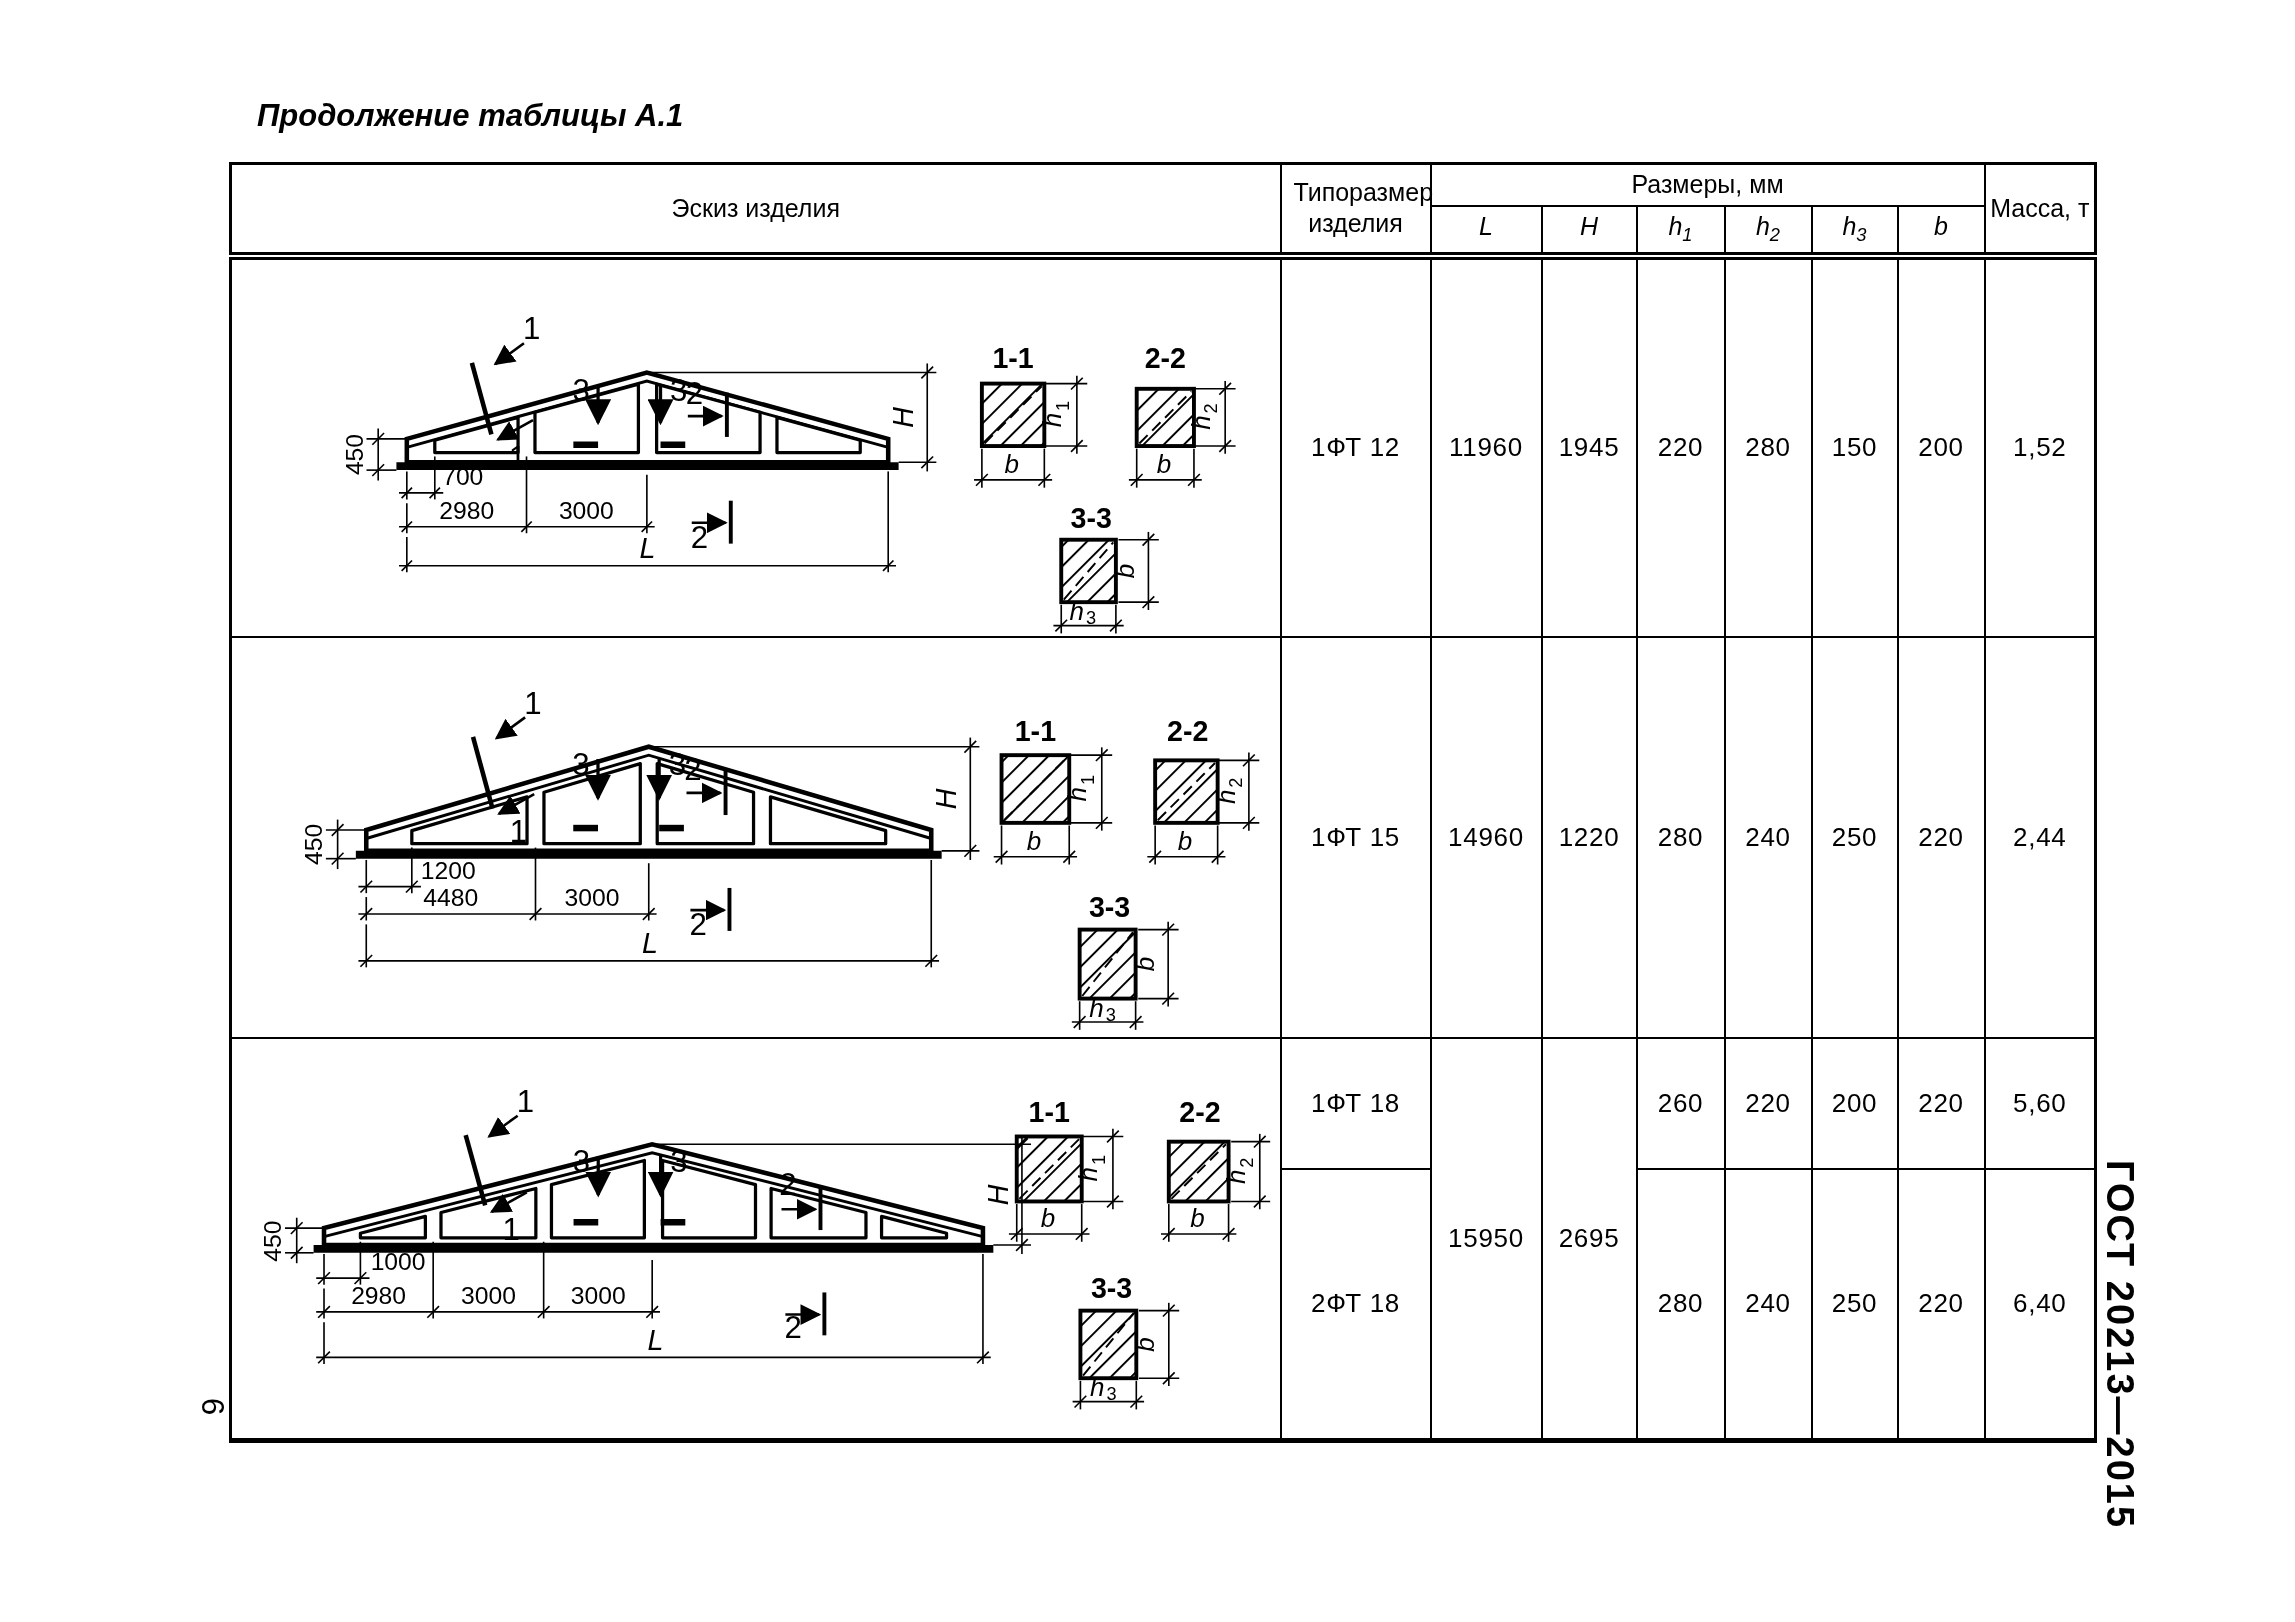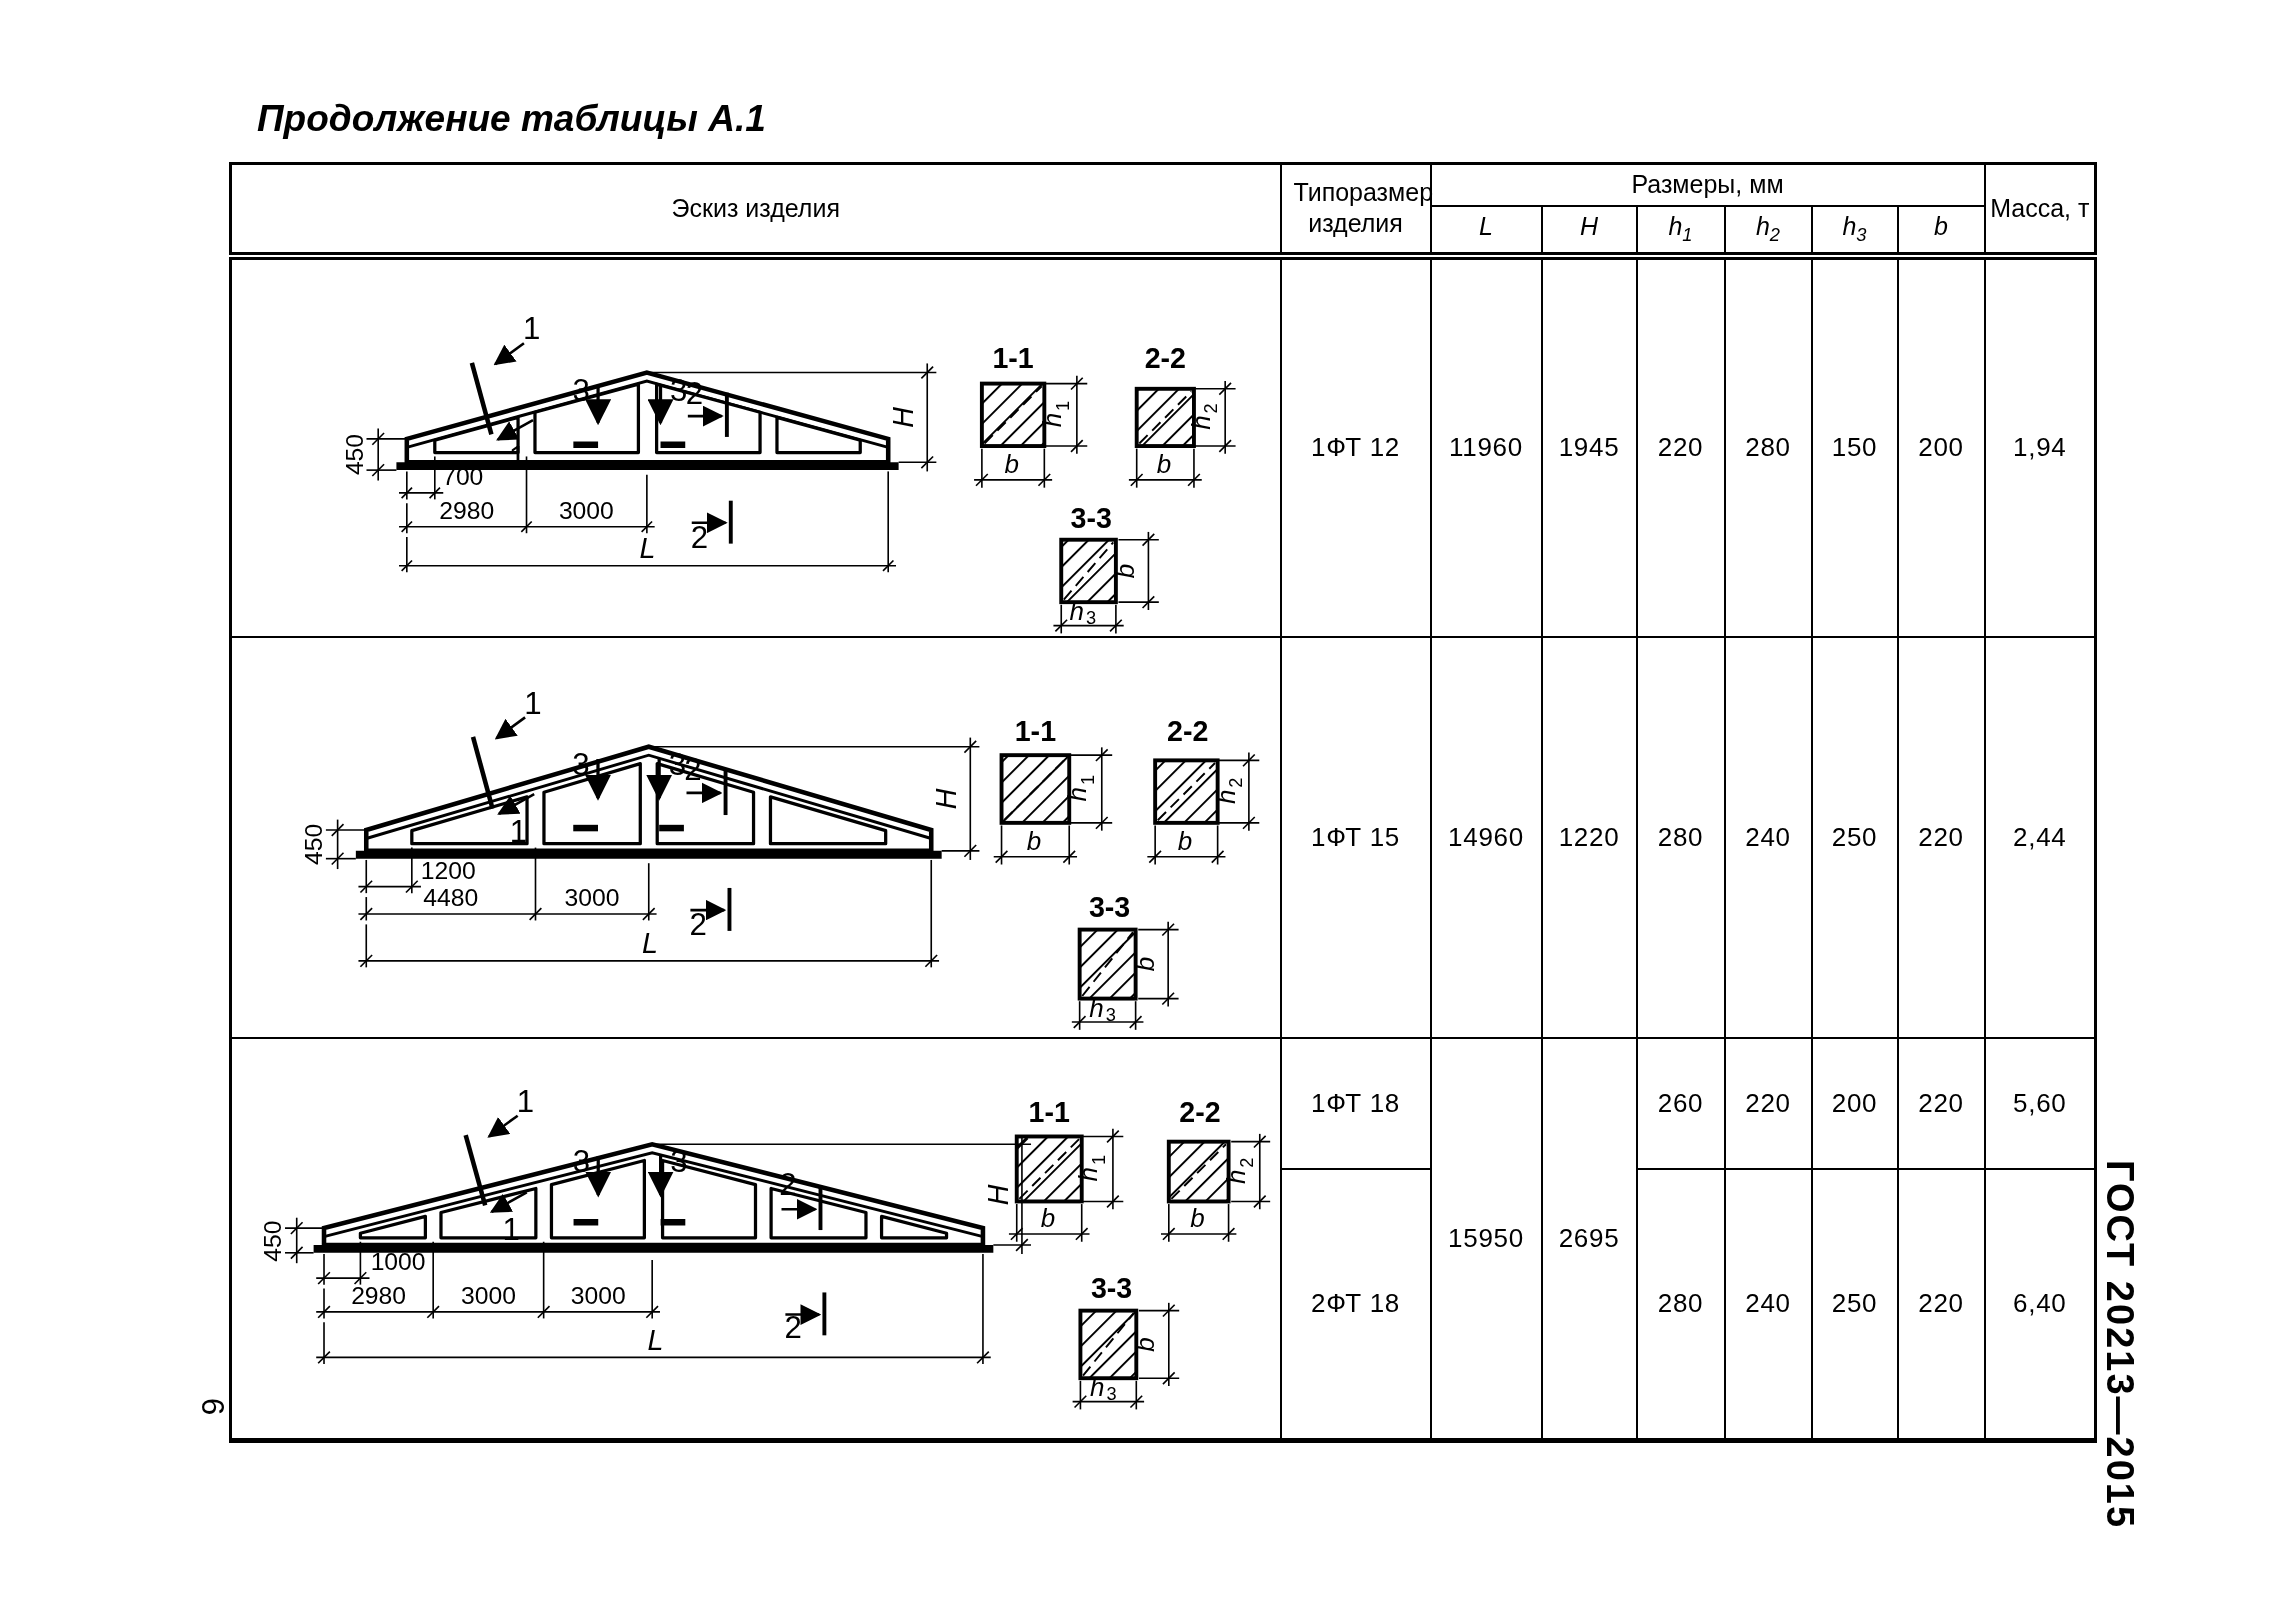--- a/index.html
+++ b/index.html
@@ -1,18 +1,18 @@
 <!DOCTYPE html>
 <html style="font-size:10.5px"><head>
 <meta charset="utf-8">
 <style>
   html,body{margin:0;padding:0;background:#888;}
   .page{position:relative;width:2295px;height:1623px;background:#ffffff;
         font-family:"Liberation Sans",sans-serif;color:#000;overflow:hidden;}
-  .doc-title{position:absolute;left:257px;top:98px;font-size:37px;font-style:italic;font-weight:bold;}
+  .doc-title{position:absolute;left:257px;top:98px;font-size:31px;font-style:italic;font-weight:bold;}
   table.main{position:absolute;left:229px;top:162px;border-collapse:collapse;table-layout:fixed;width:1864px;border-radius:32px;}
   table.main{border:3.3px solid #000;border-bottom:5.9px solid #000;}
   table.main th, table.main td{border:2px solid #000;padding:0;text-align:center;vertical-align:middle;
         font-weight:normal;font-size:26px;}
   table.main thead th{font-size:25px;line-height:1.25;}
   .dbl{border-bottom:8.5px double #000 !important;}
   .subhdr{font-style:italic;font-size:26px;}
   sub{font-size:18.3px;}
   td.val{font-size:27.5px;letter-spacing:0.7px;}
   td.sketch{vertical-align:middle;}
@@ -202,21 +202,21 @@
             </g>
           </svg>
         </td>
         <td class="val">1ФТ 12</td>
         <td class="val">11960</td>
         <td class="val">1945</td>
         <td class="val">220</td>
         <td class="val">280</td>
         <td class="val">150</td>
         <td class="val">200</td>
-        <td class="val">1,94</td>
+        <td class="val">1,52</td>
       </tr>
 
       <tr style="height:401px">
         <td class="sketch">
           <svg width="1047" height="399" viewBox="0 0 1604 613" style="font-size:40px">
             <defs>
               <pattern id="hatch2" width="22" height="22" patternTransform="rotate(45)" patternUnits="userSpaceOnUse">
                 <line x1="0" y1="0" x2="0" y2="22" stroke="#000" stroke-width="6"></line>
               </pattern>
               <marker id="ah2" viewBox="0 0 10 10" refX="9" refY="5" markerWidth="8" markerHeight="8" orient="auto-start-reverse">

